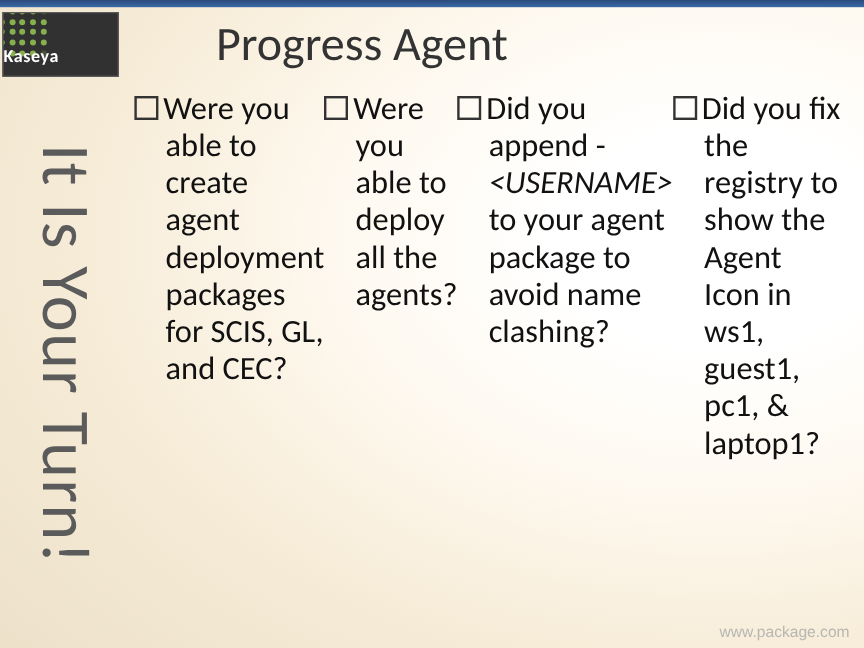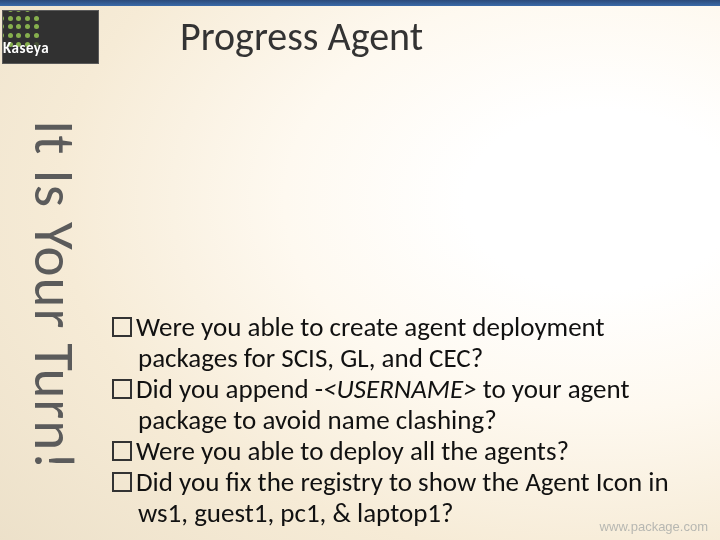--- a/index.html
+++ b/index.html
@@ -95,22 +95,22 @@
     white-space: nowrap;
     letter-spacing: 1px;
   }
   .content {
     position: absolute;
     top: 75px;
     left: 112px;
     right: 18px;
     bottom: 12px;
     display: flex;
-    flex-direction: column;
-    justify-content: flex-end;
+    flex-direction: row;
+    justify-content: center;
   }
   .bullet {
     font-size: 27px;
     line-height: 1.15;
     color: #111;
     padding-left: 26px;
     text-indent: -26px;
   }
   .bullet .box {
     display: inline-block;
@@ -174,24 +174,24 @@
 
   <div class="side-text">
     <div class="vertical">It Is Your Turn!</div>
   </div>
 
   <div class="content">
     <div class="bullet">
       <span class="box"></span><span>Were you able to create agent deployment packages for SCIS, GL, and CEC?</span>
     </div>
     <div class="bullet">
-      <span class="box"></span><span>Did you append -</span><em>&lt;USERNAME&gt;</em><span> to your agent package to avoid name clashing?</span>
+      <span class="box"></span><span>Were you able to deploy all the agents?</span>
     </div>
     <div class="bullet">
-      <span class="box"></span><span>Were you able to deploy all the agents?</span>
+      <span class="box"></span><span>Did you append -</span><em>&lt;USERNAME&gt;</em><span> to your agent package to avoid name clashing?</span>
     </div>
     <div class="bullet">
       <span class="box"></span><span>Did you fix the registry to show the Agent Icon in ws1, guest1, pc1, &amp; laptop1?</span>
     </div>
   </div>
 
   <div class="footer-url">www.package.com</div>
 </div>
 
 </body></html>

